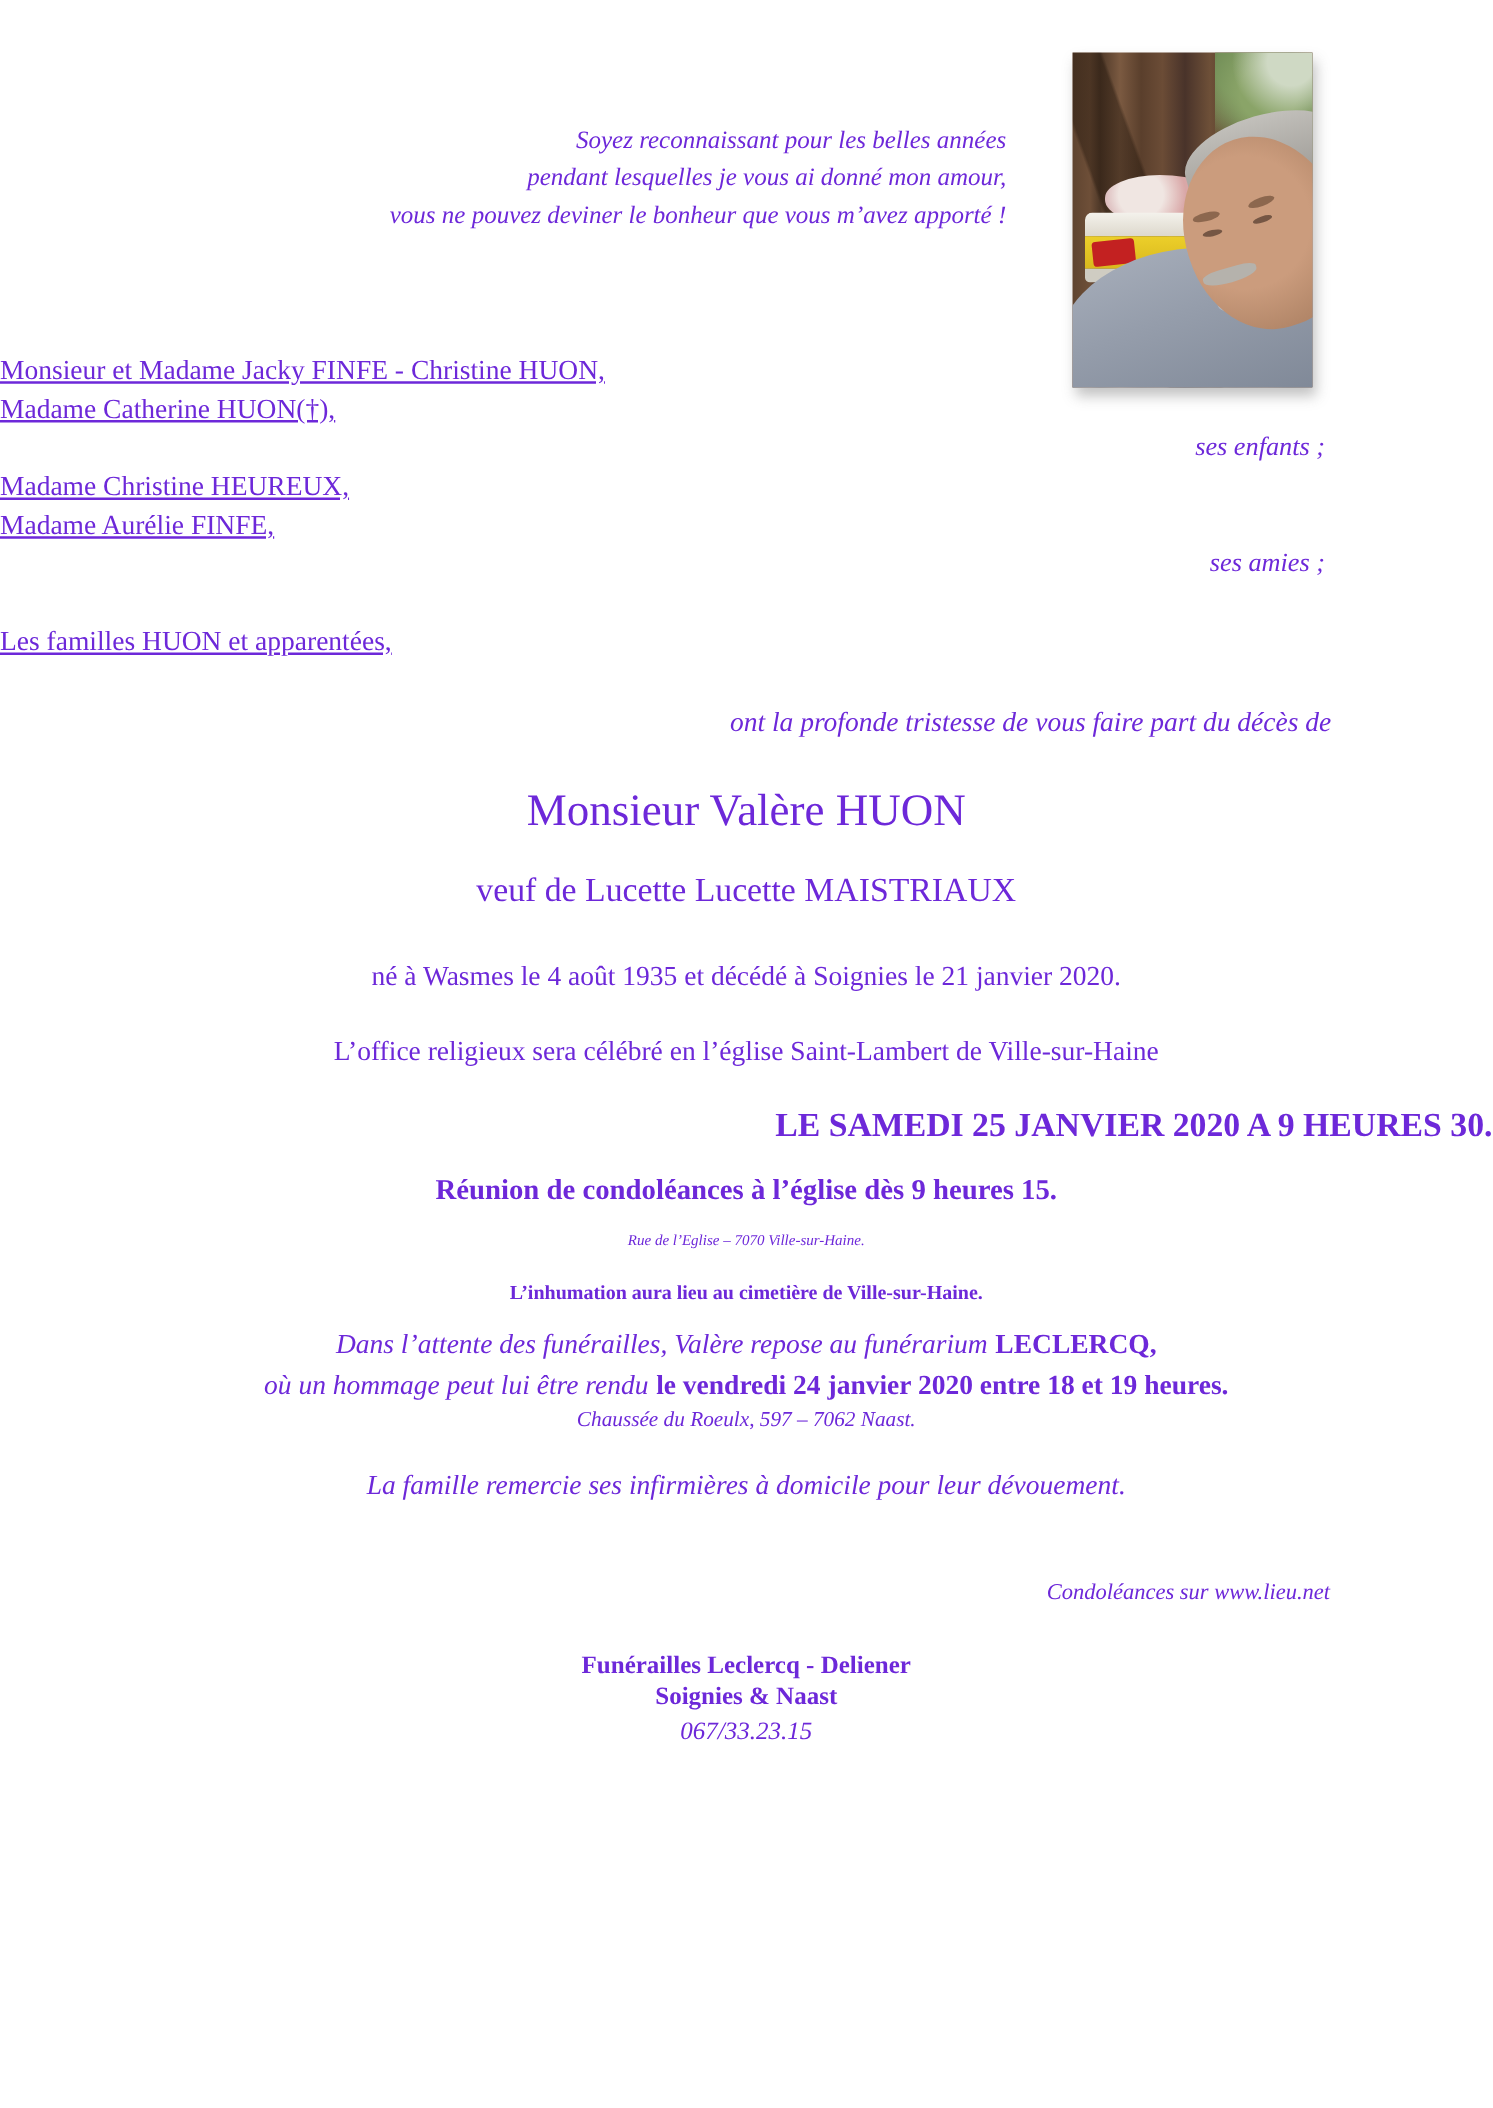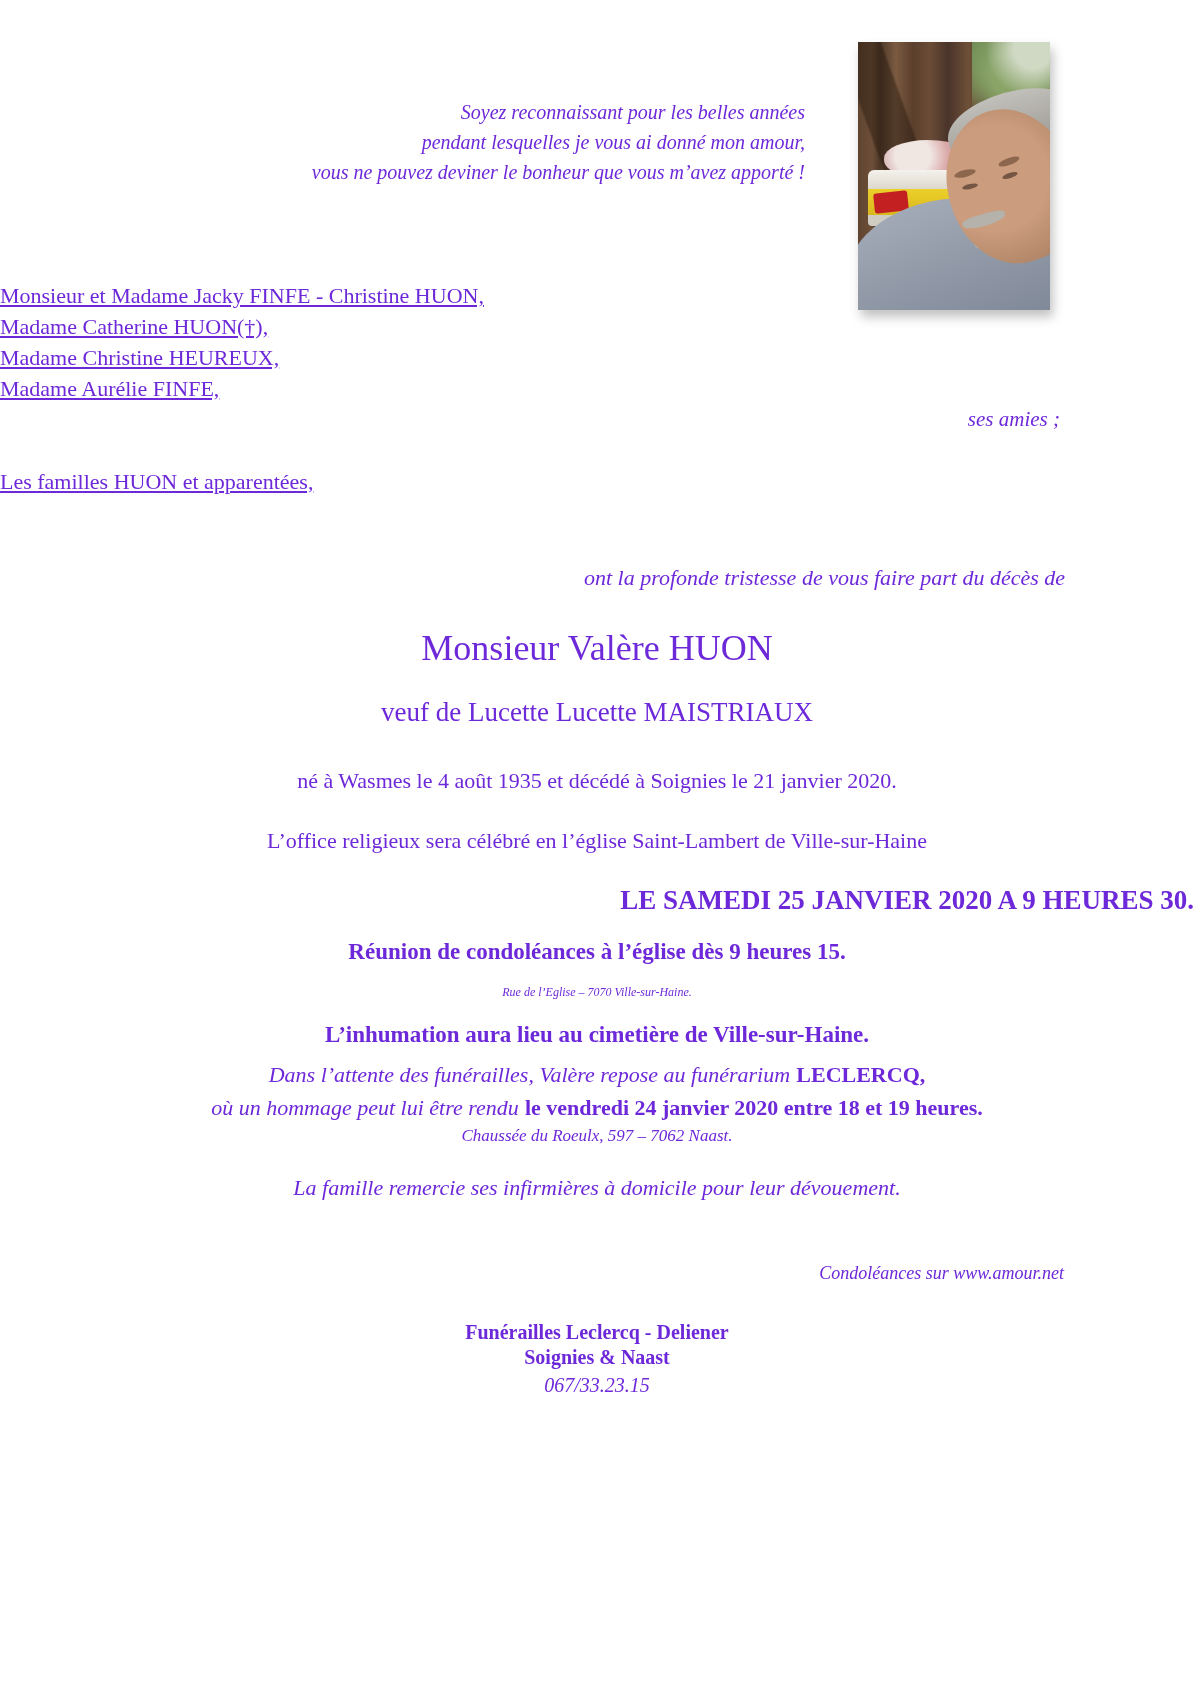--- a/index.html
+++ b/index.html
@@ -33,21 +33,21 @@
 
   .intro{top:564px;right:129px;left:0;text-align:right;font-style:italic;font-size:22px;line-height:28px;}
 
   .deceased{top:622px;text-align:center;font-size:36px;line-height:52px;}
   .widower{top:695px;text-align:center;font-size:27px;line-height:34px;}
   .birth{top:767px;text-align:center;font-size:22px;line-height:28px;}
   .office{top:827px;text-align:center;font-size:22px;line-height:28px;}
   .datetime{top:882px;text-align:right;font-size:27px;line-height:36px;font-weight:bold;}
   .meeting{top:937px;text-align:center;font-size:23px;line-height:30px;font-weight:bold;}
   .churchaddr{top:981px;text-align:center;font-size:12px;line-height:22px;font-style:italic;}
-  .burial{top:1020px;text-align:center;font-size:23px;line-height:30px;font-weight:bold;}
+  .burial{top:1020px;text-align:center;font-size:16px;line-height:30px;font-weight:bold;}
   .repose{top:1061px;text-align:center;font-size:22px;line-height:28px;}
   .homage{top:1094px;text-align:center;font-size:22px;line-height:28px;}
   .repose .it,.homage .it{padding-right:0.28em;}
   .funaddr{top:1125px;text-align:center;font-size:17px;line-height:22px;font-style:italic;}
   .thanks{top:1174px;text-align:center;font-size:22px;line-height:28px;font-style:italic;}
   .enaos{top:1262px;right:130px;left:0;text-align:right;font-style:italic;font-size:18px;line-height:23px;}
 
   .footer{
     position:absolute;top:1320px;left:0;right:0;
     text-align:center;font-size:20px;line-height:25px;
@@ -167,20 +167,21 @@
 
   <div class="quote">
     <div>Soyez reconnaissant pour les belles années</div>
     <div>pendant lesquelles je vous ai donné mon amour,</div>
     <div>vous ne pouvez deviner le bonheur que vous m’avez apporté !</div>
   </div>
 
   <div class="names">
     <div class="l">Monsieur et Madame Jacky FINFE - Christine HUON,</div>
     <div class="l">Madame Catherine HUON(†),</div>
+    <div class="r">ses enfants ;</div>
     <div class="l">Madame Christine HEUREUX,</div>
     <div class="l">Madame Aurélie FINFE,</div>
     <div class="r">ses amies ;</div>
     <div class="spacer"></div>
     <div class="l">Les familles HUON et apparentées,</div>
   </div>
 
   <div class="line intro">ont la profonde tristesse de vous faire part du décès de</div>
   <div class="line deceased">Monsieur Valère HUON</div>
   <div class="line widower">veuf de Lucette Lucette MAISTRIAUX</div>
@@ -191,21 +192,21 @@
   <div class="line churchaddr">Rue de l’Eglise – 7070 Ville-sur-Haine.</div>
   <div class="line burial">L’inhumation aura lieu au cimetière de Ville-sur-Haine.</div>
   <div class="line repose">
     <span class="it">Dans l’attente des funérailles, Valère repose au funérarium</span><span class="b">LECLERCQ,</span>
   </div>
   <div class="line homage">
     <span class="it">où un hommage peut lui être rendu</span><span class="b">le vendredi 24 janvier 2020 entre 18 et 19 heures.</span>
   </div>
   <div class="line funaddr">Chaussée du Roeulx, 597 – 7062 Naast.</div>
   <div class="line thanks">La famille remercie ses infirmières à domicile pour leur dévouement.</div>
-  <div class="line enaos">Condoléances sur www.amour.net</div>
+  <div class="line enaos">Condoléances sur www.lieu.net</div>
 
   <div class="footer">
     <div class="company">Funérailles Leclercq - Deliener</div>
     <div class="locations">Soignies &amp; Naast</div>
     <div class="phone">067/33.23.15</div>
   </div>
 
 </div>
 
 </body></html>

